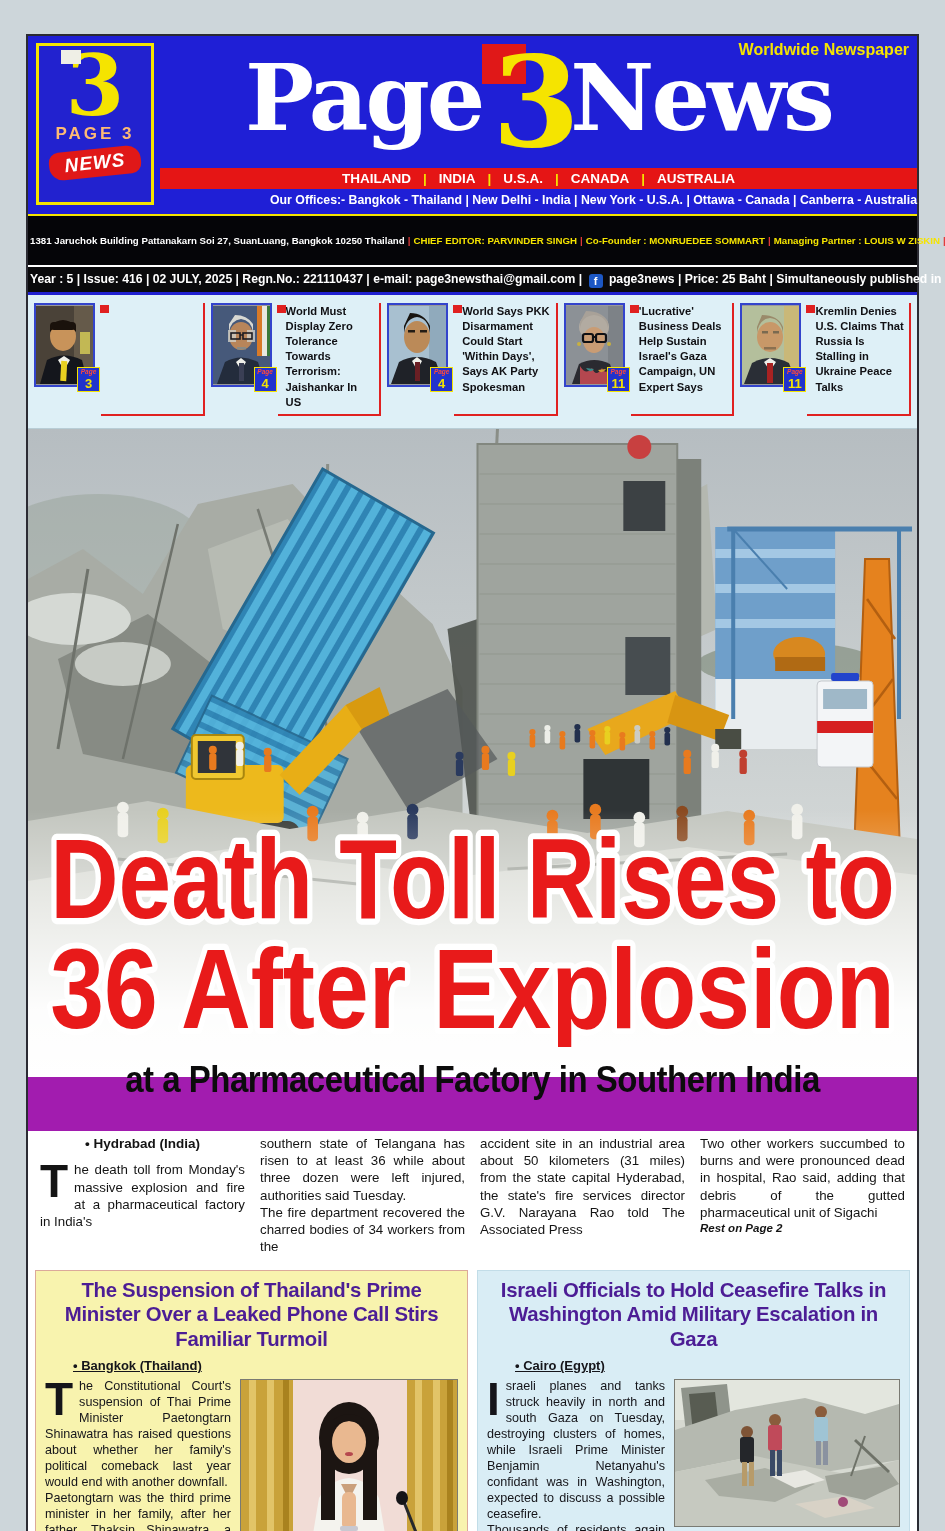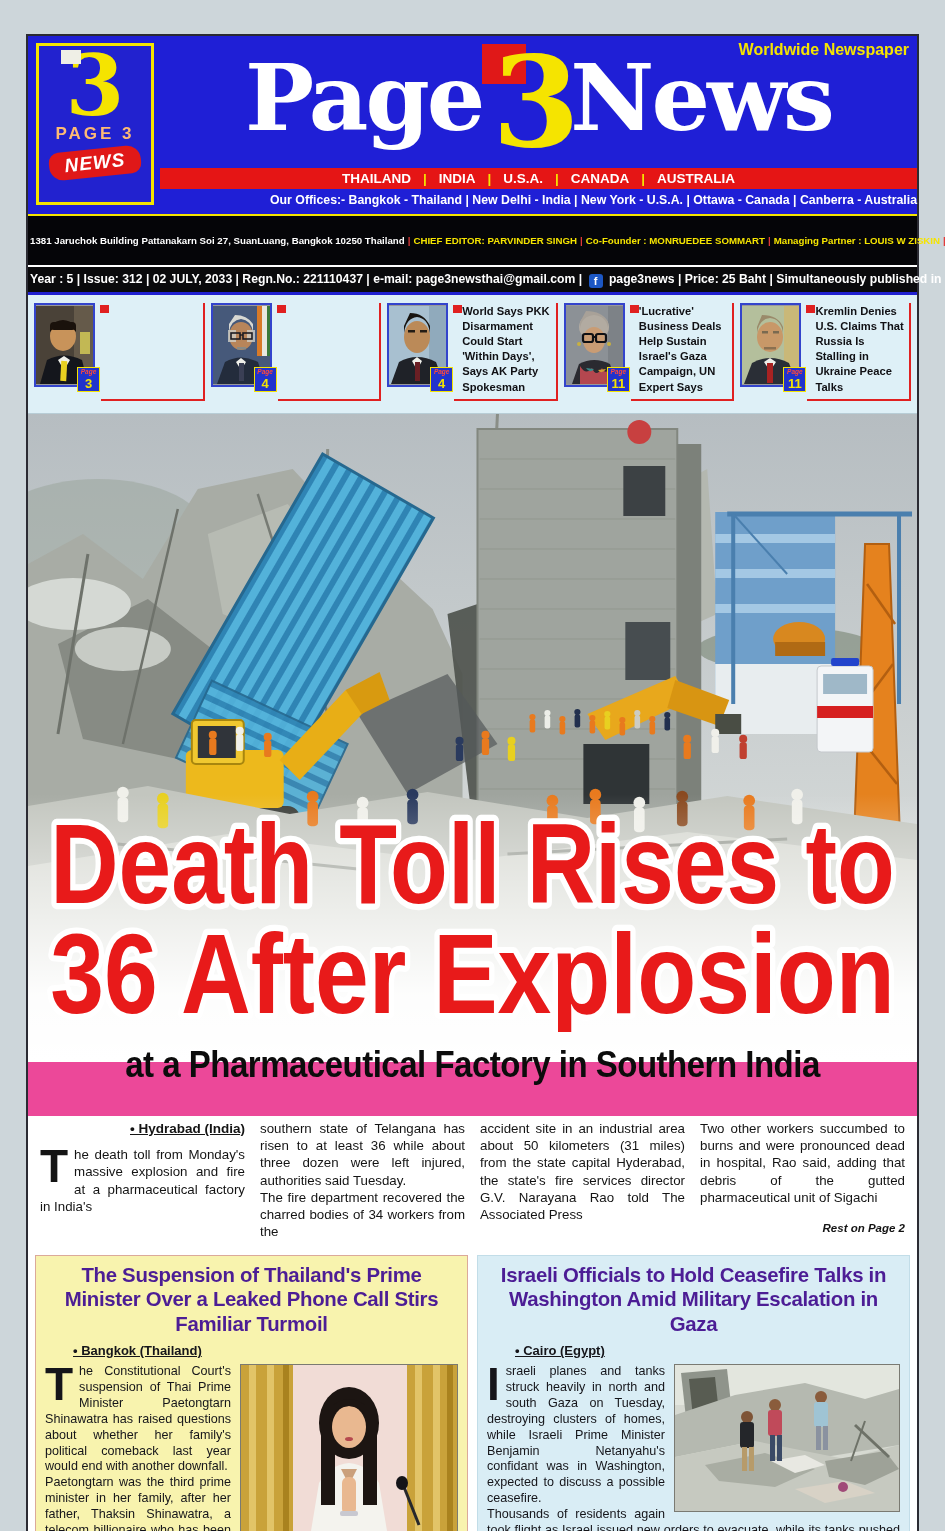--- a/index.html
+++ b/index.html
@@ -36,30 +36,30 @@
   .card{display:flex;gap:6px;min-width:0}
   .thumb{position:relative;width:57px;height:80px;border:2px solid #3344cc;flex:none;background:#999;box-sizing:content-box}
   .thumb svg{display:block;width:57px;height:80px}
   .badge{position:absolute;right:-7px;bottom:-7px;width:21px;background:#2233cc;border:1.5px solid #f5e400;text-align:center;line-height:1;z-index:3}
   .badge-page{display:block;color:#ff4a3a;font-style:italic;font-weight:bold;font-size:6.5px;padding-top:1px}
   .badge-num{color:#f5e400;font-weight:bold;font-size:13px}
   .card-txt{position:relative;flex:1;font-size:11.2px;font-weight:bold;line-height:1.35;color:#101014;padding:1px 4px 4px 8px;border-bottom:2.5px solid #e02020;border-right:2.5px solid #e02020;min-width:0}
   .red-sq{position:absolute;left:-1px;top:2px;width:9px;height:8px;background:#e02020}
 
   
-  .lead{position:relative;height:702px;background:#ec4899;overflow:hidden}
+  .lead{position:relative;height:702px;background:#a21caf;overflow:hidden}
   .lead-photo{position:absolute;left:0;top:0;width:100%;height:648px}
   .hl-svg{position:absolute;left:0;width:100%;height:118px;z-index:4}
   #hl1{top:390px}
   #hl2{top:500px}
   .subhead{position:absolute;top:632px;left:0;width:100%;text-align:center;font-size:33px;font-weight:bold;letter-spacing:-.5px;color:#0c0c0c;transform:scaleY(1.12);z-index:4}
   .lead-cols{display:grid;grid-template-columns:repeat(4,1fr);gap:15px;padding:4px 12px 8px;font-size:13.3px;line-height:1.3;text-align:justify;color:#141414}
-  .dateline{text-align:right;font-weight:bold;text-decoration:underline;font-size:13.5px;margin:0 0 9px}
+  .dateline{text-align:center;font-weight:bold;font-size:13.5px;margin:0 0 9px}
   .dropcap{float:left;font-size:46px;line-height:.76;font-weight:bold;margin:3px 6px 0 0}
-  .rest{font-weight:bold;font-style:italic;text-align:right;font-size:11.5px;margin-top:15px}
+  .rest{font-weight:bold;font-style:italic;font-size:11.5px;margin-top:0}
 
   
   .bottom-row{display:grid;grid-template-columns:1fr 1fr;gap:9px;padding:6px 7px 10px}
   .art{padding:5px 9px 6px;font-size:12.6px;line-height:1.27;text-align:justify;color:#15151a;box-sizing:border-box}
   .thai-art{background:#f8f3ae;border:1px solid #dba99a}
   .gaza-art{background:#d9edf5;border:1px solid #c2dde8}
   .art h2{margin:2px 0 7px;text-align:center;font-size:20.4px;line-height:1.2;letter-spacing:-.3px;color:#4c1d95}
   .dateline2{font-weight:bold;text-decoration:underline;font-size:13px;margin:1px 0 4px 28px}
   .art .photo{float:right;margin:0 0 5px 9px;border:1px solid #7a7a72;display:block}
 </style>
@@ -92,21 +92,21 @@
       <span>AUSTRALIA</span>
     </div>
     <div class="offices">Our Offices:- Bangkok - Thailand |  New Delhi - India |  New York - U.S.A.  |  Ottawa - Canada |  Canberra - Australia</div>
   </header>
 
   <div class="addr-bar">
     <span>1381 Jaruchok Building Pattanakarn Soi 27, SuanLuang, Bangkok 10250 Thailand</span><span class="rp">|</span><span class="y">CHIEF EDITOR: PARVINDER SINGH</span><span class="rp">|</span><span class="y">Co-Founder : MONRUEDEE SOMMART</span><span class="rp">|</span><span class="y">Managing Partner : LOUIS W ZISKIN</span><span class="rp">|</span>
   </div>
 
   <div class="info-bar">
-    <span>Year : 5 |  Issue: 312 | 02 JULY, 2033  |  Regn.No.: 221110437   |  e-mail: page3newsthai@gmail.com  |</span>
+    <span>Year : 5 |  Issue: 416 | 02 JULY, 2025  |  Regn.No.: 221110437   |  e-mail: page3newsthai@gmail.com  |</span>
     <span class="fb">f</span>
     <span>page3news</span>
     <span>|      Price: 25 Baht    |    Simultaneously published in Thailand, USA, Canada</span>
   </div>
 
   <nav class="news-strip">
 
     <div class="card">
       <div class="thumb">
         <svg viewBox="0 0 57 78">
@@ -139,21 +139,21 @@
           <path d="M16,26 Q18,14 28,13 Q38,14 40,26 L40,18 Q34,9 22,9 L16,18 Z" fill="#d8d8d2"></path>
           <rect x="15" y="24" width="8" height="12" fill="#cfcfc8" opacity=".8"></rect>
             <rect x="34" y="24" width="8" height="12" fill="#cfcfc8" opacity=".8"></rect>
           <rect x="18" y="27" width="9" height="6" fill="none" stroke="#1c1c22" stroke-width="1.6"></rect>
             <rect x="30" y="27" width="9" height="6" fill="none" stroke="#1c1c22" stroke-width="1.6"></rect>
             <line x1="27" y1="29" x2="30" y2="29" stroke="#1c1c22" stroke-width="1.4"></line>
           <rect x="24" y="41" width="9" height="2.5" fill="#8a8a84"></rect>
         </svg>
         <div class="badge"><span class="badge-page">Page</span><span class="badge-num">4</span></div>
       </div>
-      <div class="card-txt"><span class="red-sq"></span></div>
+      <div class="card-txt"><span class="red-sq"></span><span>World Must Display Zero Tolerance Towards Terrorism: Jaishankar In US</span></div>
     </div>
 
     <div class="card">
       <div class="thumb">
         <svg viewBox="0 0 57 78">
           <rect width="57" height="78" fill="#a8c0d0"></rect>
             <rect x="40" width="17" height="78" fill="#90aabc"></rect>
           <path d="M2,78 L10,56 Q28,46 47,56 L55,78 Z" fill="#1f2228"></path>
           <path d="M23,55 L28,64 L33,55 L28,51 Z" fill="#f0f0ea"></path>
           <rect x="26" y="56" width="5" height="19" fill="#6a1f24"></rect>

